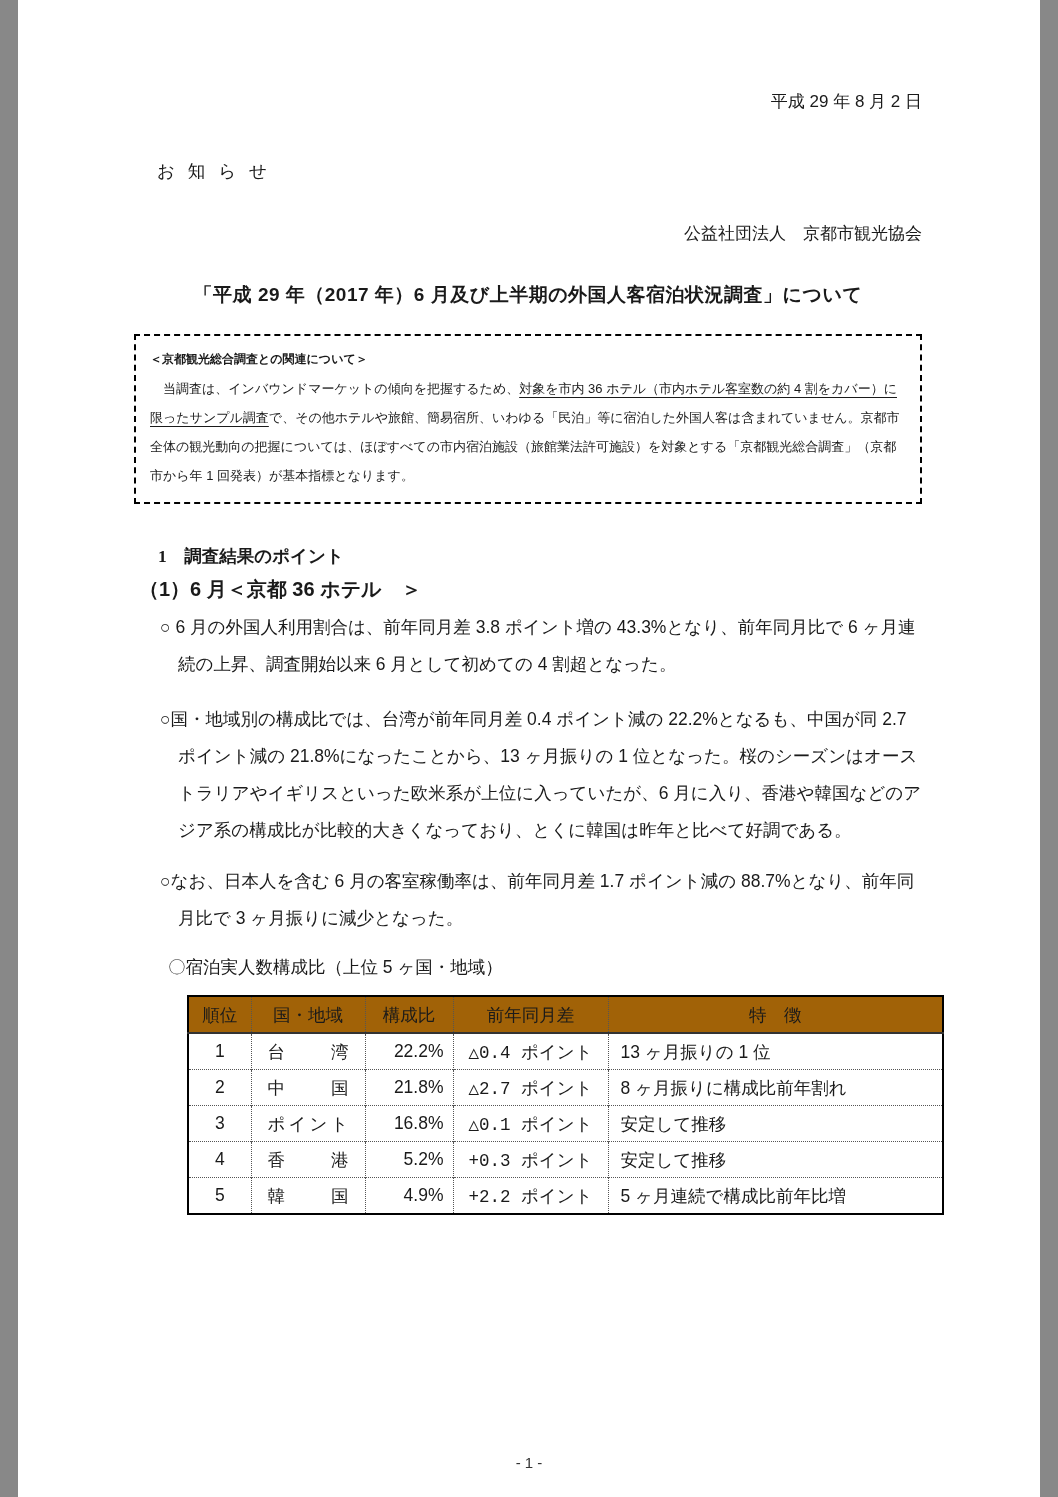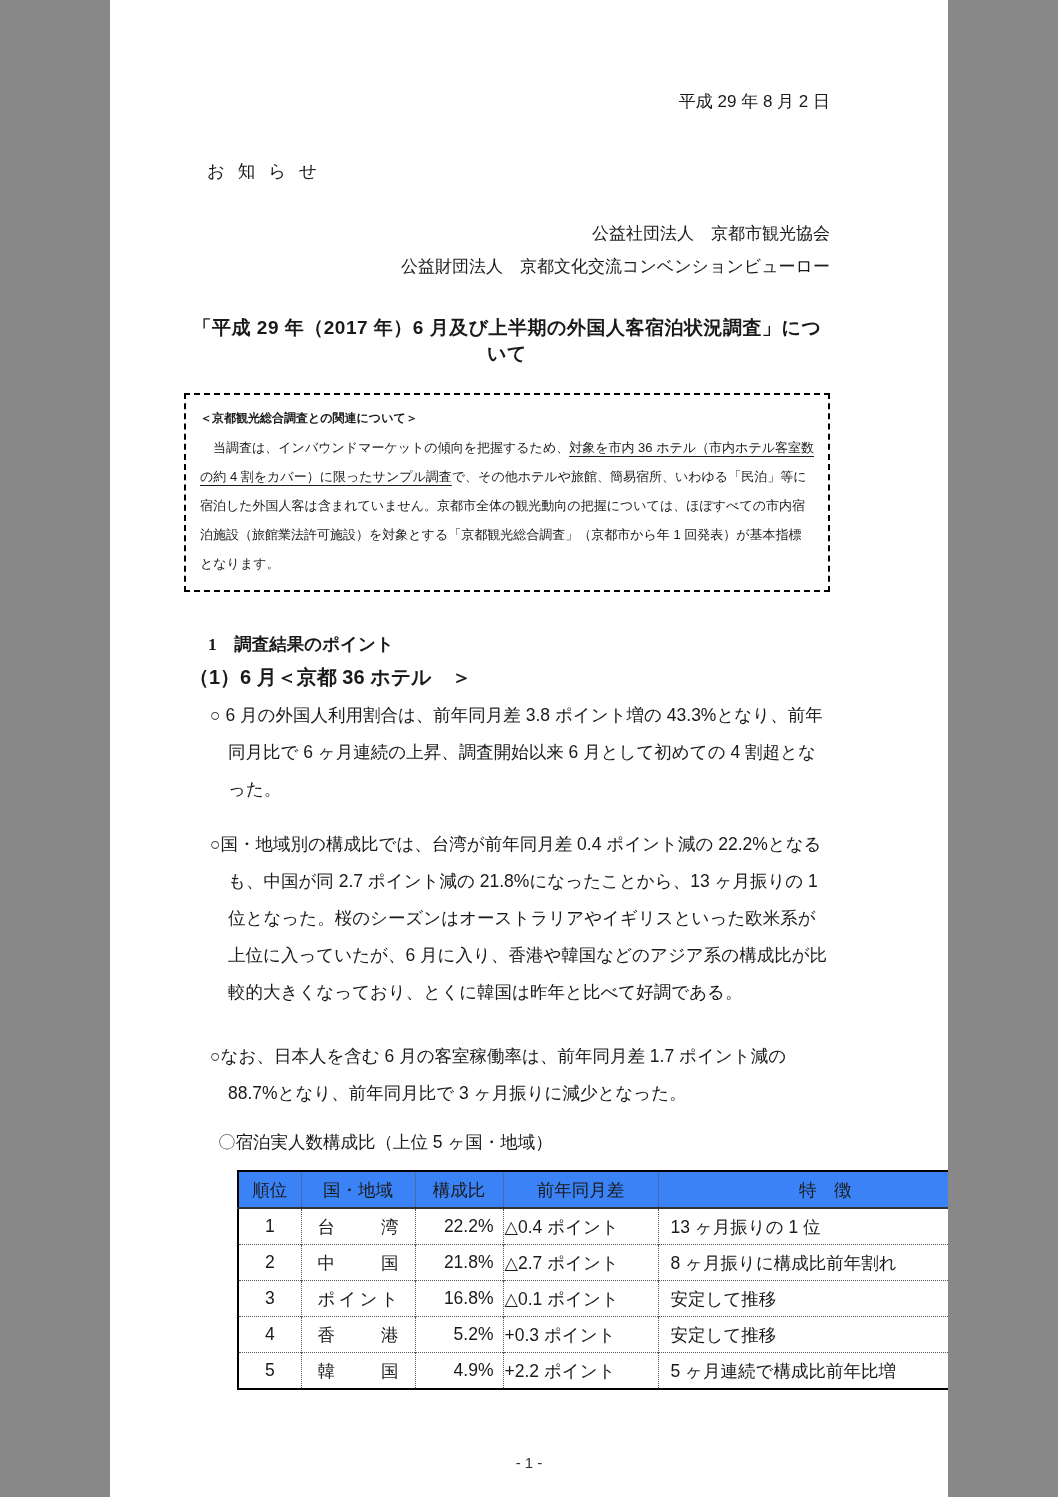--- a/index.html
+++ b/index.html
@@ -1,22 +1,22 @@
 <!DOCTYPE html>
 <html lang="ja"><head>
 <meta charset="utf-8">
 <style>
   html,body{margin:0;padding:0;background:#888;}
   .page{
     position:relative;
-    width:838px;height:1497px;
+    width:1022px;height:1497px;
     margin:0 auto;
     background:#ffffff;
     box-sizing:border-box;
-    padding:0 118px 0 74px;
+    padding:0 118px 0 116px;
     overflow:hidden;
     font-family:"Liberation Sans","DejaVu Sans",sans-serif;
     color:#1a1a1a;
     font-size:17.5px;
   }
   .date-line{margin-top:90px;text-align:right;font-size:17px;}
   .notice{margin-top:46px;margin-left:23px;font-size:17.5px;letter-spacing:4px;}
   .org-block{margin-top:34px;text-align:right;line-height:33px;font-size:17px;}
   .doc-title{margin-top:32px;text-align:center;font-weight:bold;font-size:19px;letter-spacing:0.5px;}
   .intro{margin-top:42px;line-height:31px;text-indent:1em;}
@@ -27,59 +27,58 @@
     box-sizing:border-box;
   }
   .box-heading{font-weight:bold;font-size:12px;line-height:26px;}
   .box-body{font-size:13px;line-height:29px;text-indent:1em;margin-top:2px;}
   .u{text-decoration:underline;text-underline-offset:4px;text-decoration-thickness:1px;}
   .sec-heading{margin-top:40px;margin-left:24px;font-weight:bold;font-size:17.5px;font-family:Liberation Serif, serif;}
   .sub-heading{margin-top:8px;margin-left:5px;font-weight:bold;font-size:20px;}
   .bullet{line-height:37px;padding-left:44px;text-indent:-18px;}
   .bullet.b1{margin-top:6px;}
   .bullet.b2{margin-top:18px;}
-  .bullet.b3{margin-top:27px;}
+  .bullet.b3{margin-top:14px;}
   .table-caption{margin-top:18px;margin-left:34px;}
   table.stats{
     margin-top:16px;margin-left:53px;
     border-collapse:collapse;
     border:2px solid #000;
     font-size:17.5px;
     table-layout:fixed;
     width:755px;
   }
   table.stats th{
-    background:#3b82f6;
+    background:#a16207;
     font-weight:normal;
     border-bottom:2px solid #333;
     height:33px;
     text-align:center;
   }
   table.stats td{height:33px;}
   table.stats th + th, table.stats td + td{border-left:1px dotted #555;}
   table.stats tr + tr td{border-top:1px dotted #555;}
   td.rank{text-align:center;}
   td.country{text-align:justify;text-align-last:justify;padding:0 16px;}
   td.share{text-align:right;padding-right:9px;}
-  td.yoy{}
+  td.yoy{text-align:center;font-family:Liberation Mono, monospace;}
   td.note{text-align:left;padding-left:12px;}
   .footer{position:absolute;left:0;right:0;bottom:26px;text-align:center;font-size:15px;color:#333;}
 </style>
 </head>
 <body>
 
 <div class="page">
 
   <div class="date-line">平成 29 年 8 月 2 日</div>
 
   <div class="notice">お 知 ら せ</div>
 
   <div class="org-block">
     <div>公益社団法人　京都市観光協会</div>
-    <div>公益財団法人　京都文化交流コンベンションビューロー</div>
   </div>
 
   <div class="doc-title">「平成 29 年（2017 年）6 月及び上半期の外国人客宿泊状況調査」について</div>
 
 
   <div class="related-box">
     <div class="box-heading">＜京都観光総合調査との関連について＞</div>
     <div class="box-body"><span>当調査は、インバウンドマーケットの傾向を把握するため、</span><span class="u">対象を市内 36 ホテル（市内ホテル客室数の約 4 割をカバー）に限ったサンプル調査</span><span>で、その他ホテルや旅館、簡易宿所、いわゆる「民泊」等に宿泊した外国人客は含まれていません。京都市全体の観光動向の把握については、ほぼすべての市内宿泊施設（旅館業法許可施設）を対象とする「京都観光総合調査」（京都市から年 1 回発表）が基本指標となります。</span></div>
   </div>
 

